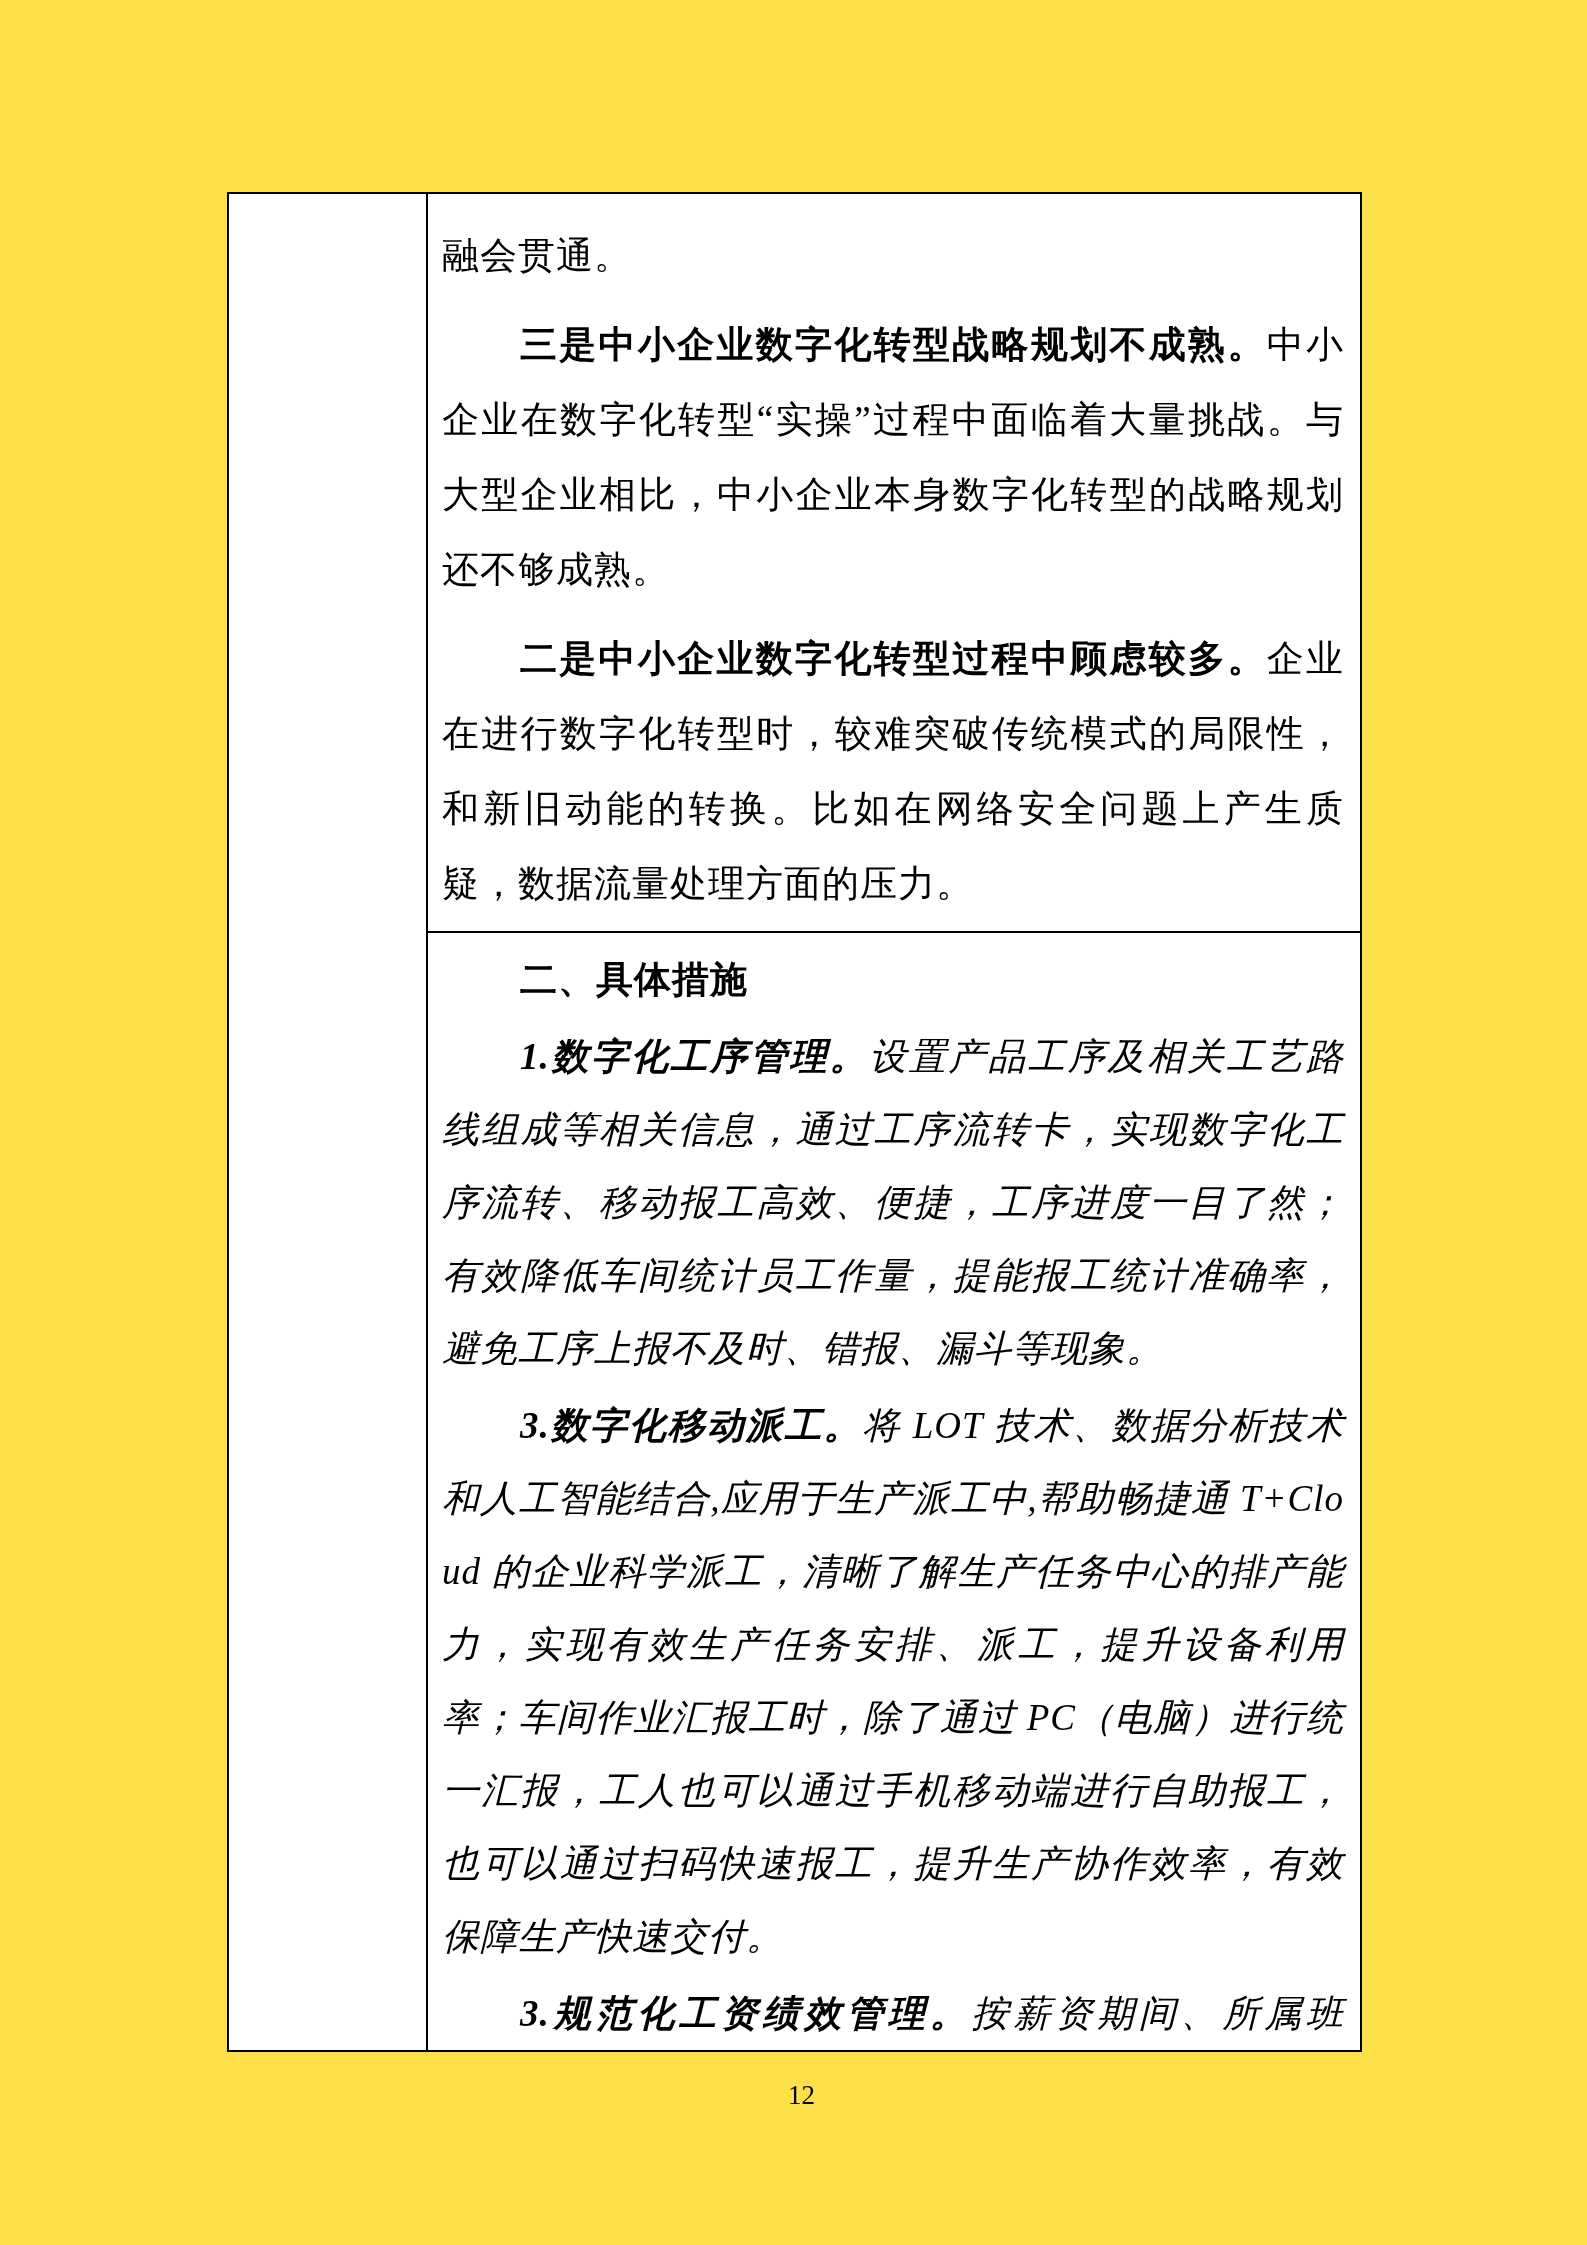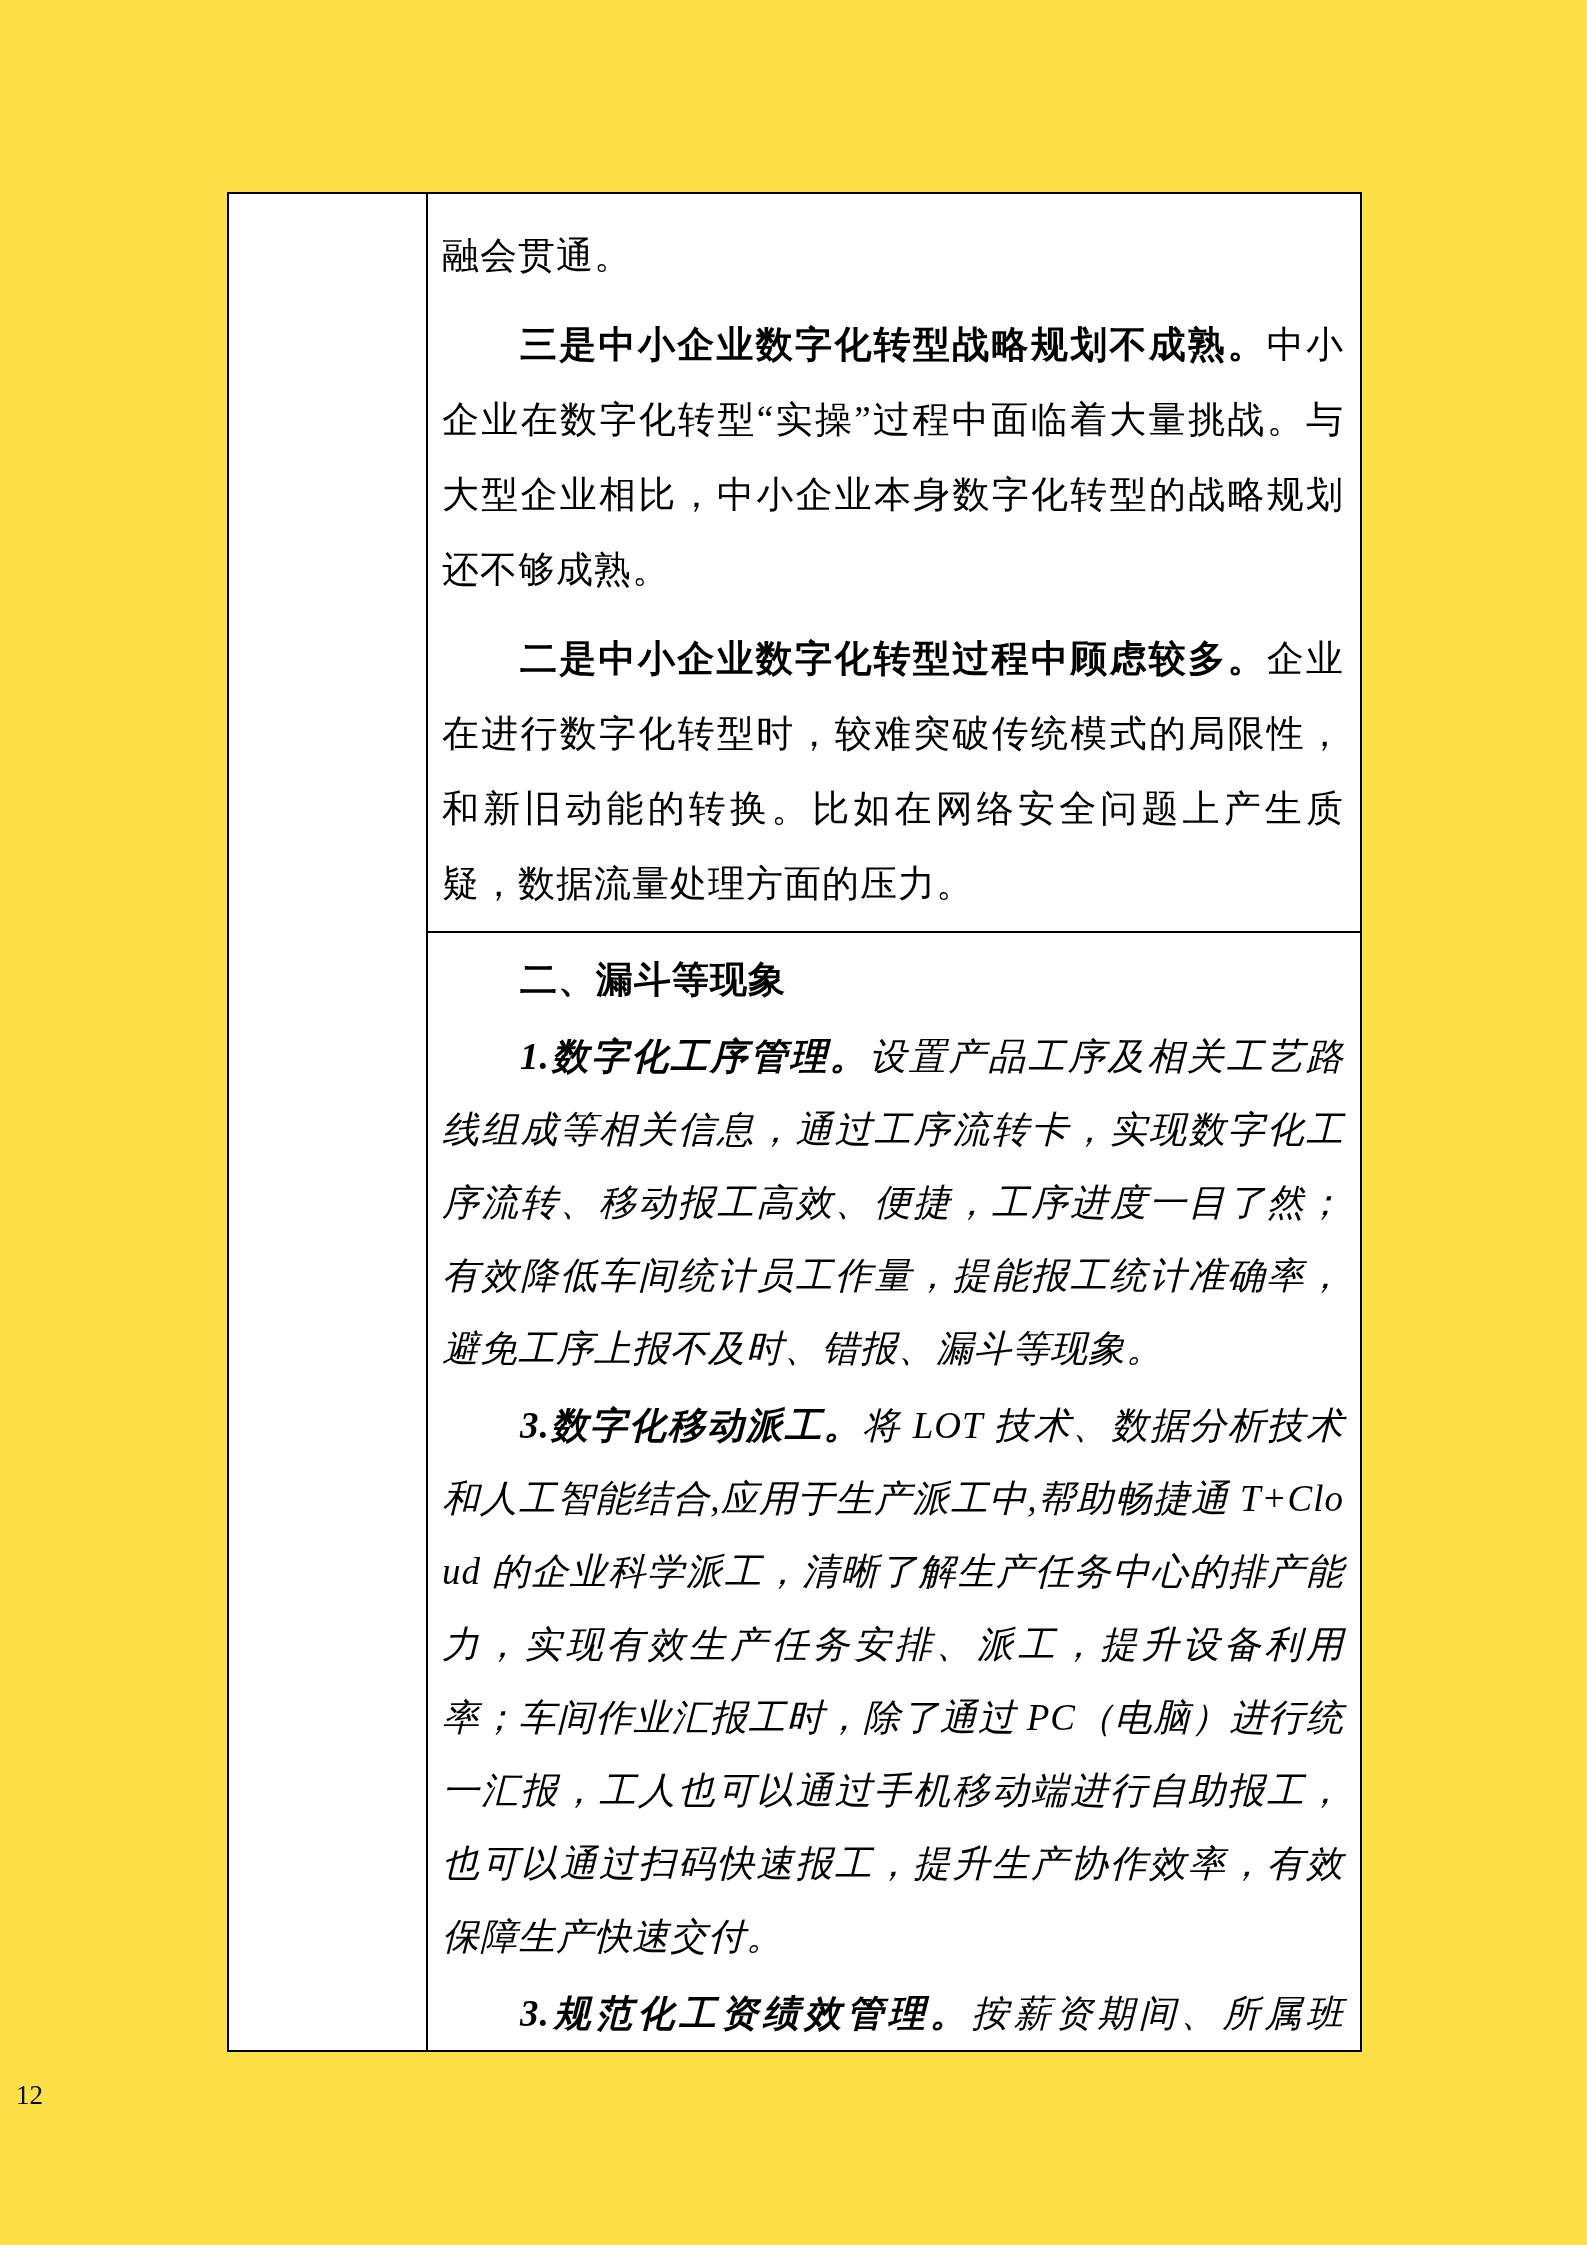--- a/index.html
+++ b/index.html
@@ -64,42 +64,42 @@
   .cell-row1 p + p { margin-top: 14px; }
   .cell-row2 p { line-height: 73px; }
   .cell-row2 p + p { margin-top: 4px; font-style: italic; }
   .cell p.indent { text-indent: 78px; }
   .cell b { font-weight: bold; }
   .page-number {
     position: absolute;
     left: 0;
     top: 2078px;
     width: 100%;
-    text-align: left;
+    text-align: center;
     font-size: 27px;
     line-height: 34px;
     color: #000000;
     padding-left: 16px;
   }
 </style>
 </head>
 <body>
 
 <div class="page">
 
   <div class="doc-table">
     <div class="col-left"></div>
     <div class="col-right">
       <div class="cell cell-row1">
           <p><span>融会贯通。</span></p>
           <p class="indent"><b>三是中小企业数字化转型战略规划不成熟。</b><span>中小企业在数字化转型“实操”过程中面临着大量挑战。与大型企业相比，中小企业本身数字化转型的战略规划还不够成熟。</span></p>
           <p class="indent"><b>二是中小企业数字化转型过程中顾虑较多。</b><span>企业在进行数字化转型时，较难突破传统模式的局限性，和新旧动能的转换。比如在网络安全问题上产生质疑，数据流量处理方面的压力。</span></p>
         </div>
       <div class="cell cell-row2">
-          <p class="indent"><b>二、漏斗等现象</b></p>
+          <p class="indent"><b>二、具体措施</b></p>
           <p class="indent"><b>1.数字化工序管理。</b><span>设置产品工序及相关工艺路线组成等相关信息，通过工序流转卡，实现数字化工序流转、移动报工高效、便捷，工序进度一目了然；有效降低车间统计员工作量，提能报工统计准确率，避免工序上报不及时、错报、漏斗等现象。</span></p>
           <p class="indent"><b>3.数字化移动派工。</b><span>将 LOT 技术、数据分析技术和人工智能结合,应用于生产派工中,帮助畅捷通 T+Cloud 的企业科学派工，清晰了解生产任务中心的排产能力，实现有效生产任务安排、派工，提升设备利用率；车间作业汇报工时，除了通过 PC（电脑）进行统一汇报，工人也可以通过手机移动端进行自助报工，也可以通过扫码快速报工，提升生产协作效率，有效保障生产快速交付。</span></p>
           <p class="indent"><b>3.规范化工资绩效管理。</b><span>按薪资期间、所属班组、</span></p>
         </div>
     </div>
   </div>
 
   <div class="page-number">12</div>
 
 </div>

